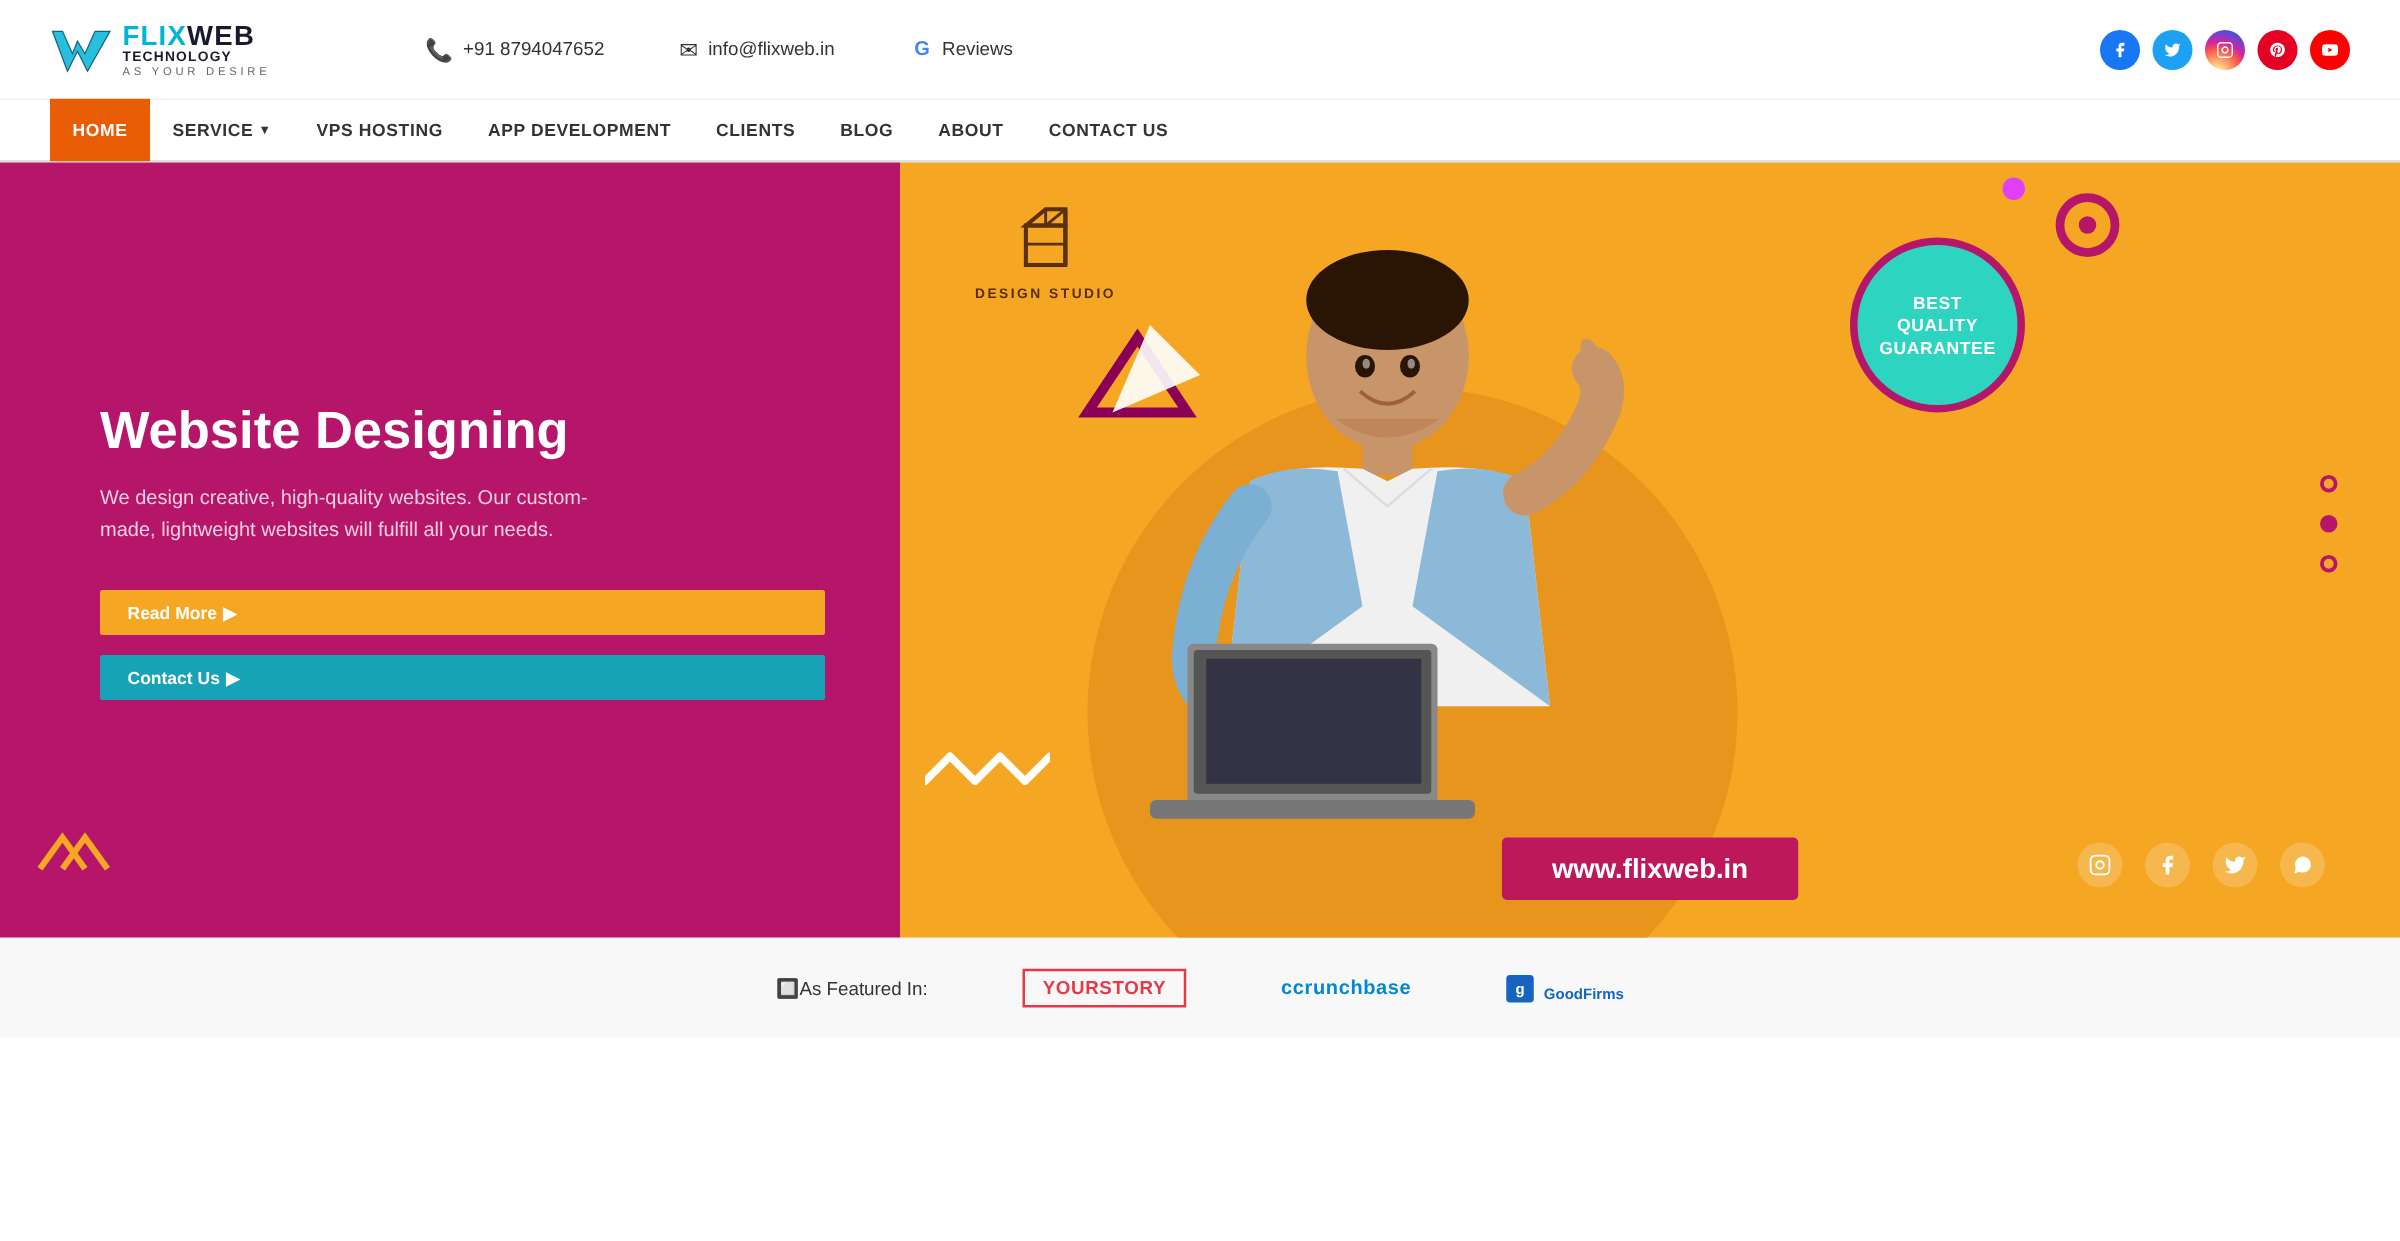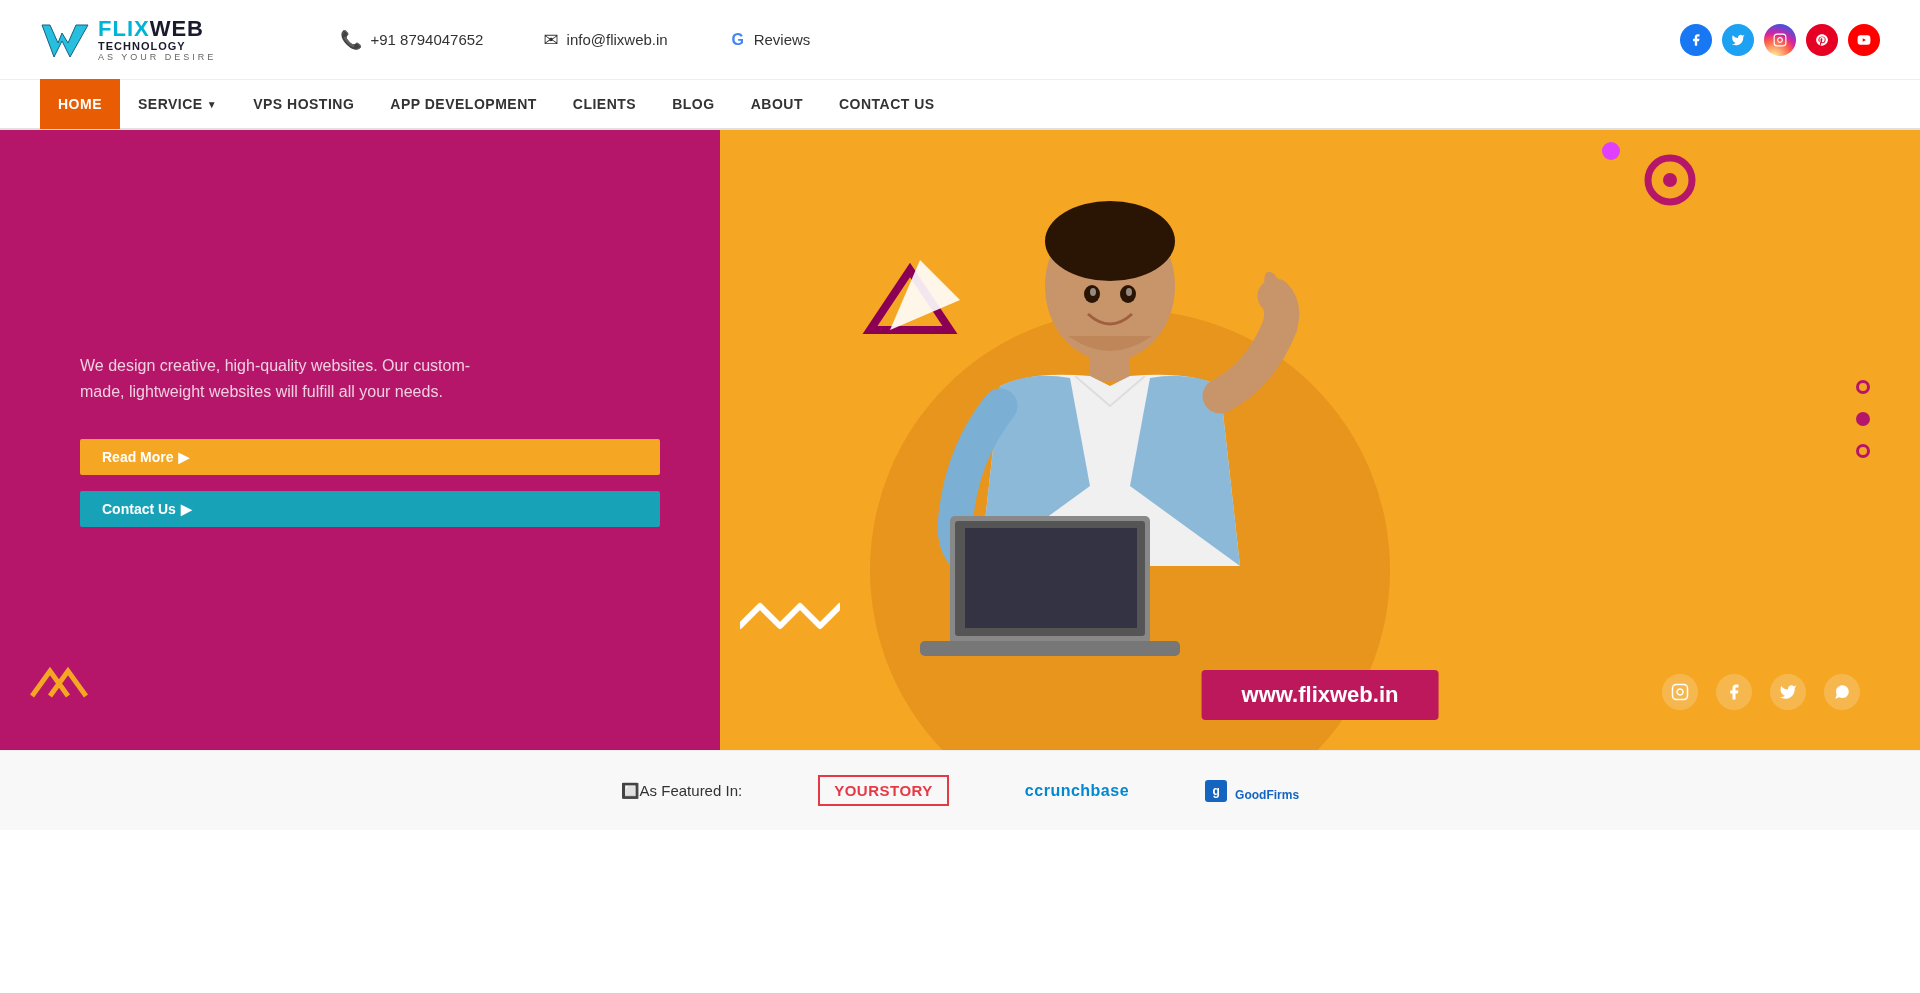--- a/index.html
+++ b/index.html
@@ -473,20 +473,21 @@
     <span>ABOUT</span>
   </div>
   <div class="nav-item">
     <span>CONTACT US</span>
   </div>
 </nav>
 
 <section class="hero">
 
   <div class="hero-left">
+    <h1 class="hero-title">Website Designing</h1>
     <p class="hero-desc">We design creative, high-quality websites. Our custom-made, lightweight websites will fulfill all your needs.</p>
     <div class="hero-buttons">
       <button class="btn-readmore">
         <span>Read More</span>
         <span>▶</span>
       </button>
       <button class="btn-contact">
         <span>Contact Us</span>
         <span>▶</span>
       </button>
@@ -497,37 +498,67 @@
         <polyline points="2,30 20,5 38,30" fill="none" stroke="#f5a623" stroke-width="5"></polyline>
         <polyline points="20,30 38,5 56,30" fill="none" stroke="#f5a623" stroke-width="5"></polyline>
       </svg>
     </div>
   </div>
 
   <div class="hero-right">
 
     <div class="big-circle"></div>
 
+    <div class="design-studio-logo">
+      <svg class="ds-cube" viewBox="0 0 70 70">
+
+        <g fill="none" stroke="#5a3010" stroke-width="3.5">
+
+          <rect x="18" y="22" width="34" height="34"></rect>
+
+          <polygon points="18,22 35,8 52,8 52,22"></polygon>
+
+          <line x1="52" y1="8" x2="52" y2="56"></line>
+          <line x1="52" y1="56" x2="52" y2="56"></line>
+        </g>
+
+        <g stroke="#5a3010" stroke-width="2.5" fill="none">
+          <line x1="35" y1="8" x2="35" y2="22"></line>
+          <line x1="18" y1="38" x2="52" y2="38"></line>
+          <line x1="35" y1="22" x2="52" y2="8"></line>
+        </g>
+      </svg>
+      <div class="ds-label">
+        <span>DESIGN</span> <span>STUDIO</span>
+      </div>
+    </div>
 
     <div class="triangle-svg">
       <svg width="100" height="100" viewBox="0 0 100 100">
         <polygon points="10,80 90,80 50,20" fill="none" stroke="#8b0055" stroke-width="8"></polygon>
         <polygon points="30,80 100,50 60,10" fill="white" opacity="0.9"></polygon>
       </svg>
     </div>
 
     <div style="position:absolute; top:20px; right:220px;">
       <svg width="60" height="60">
         <circle cx="30" cy="30" r="22" fill="none" stroke="#b5166a" stroke-width="7"></circle>
         <circle cx="30" cy="30" r="7" fill="#b5166a"></circle>
       </svg>
     </div>
 
     <div style="position:absolute; top:12px; right:300px; width:18px; height:18px; background:#e040fb; border-radius:50%;"></div>
 
+    <div class="quality-badge">
+      <div>
+        <div>BEST</div>
+        <div>QUALITY</div>
+        <div>GUARANTEE</div>
+      </div>
+    </div>
 
     <div class="person-svg-area">
       <svg width="420" height="560" viewBox="0 0 420 560">
 
         <ellipse cx="210" cy="100" rx="65" ry="75" fill="#c8956a"></ellipse>
 
         <ellipse cx="210" cy="55" rx="65" ry="40" fill="#2a1505"></ellipse>
 
         <rect x="190" y="165" width="40" height="30" fill="#c8956a"></rect>
 

